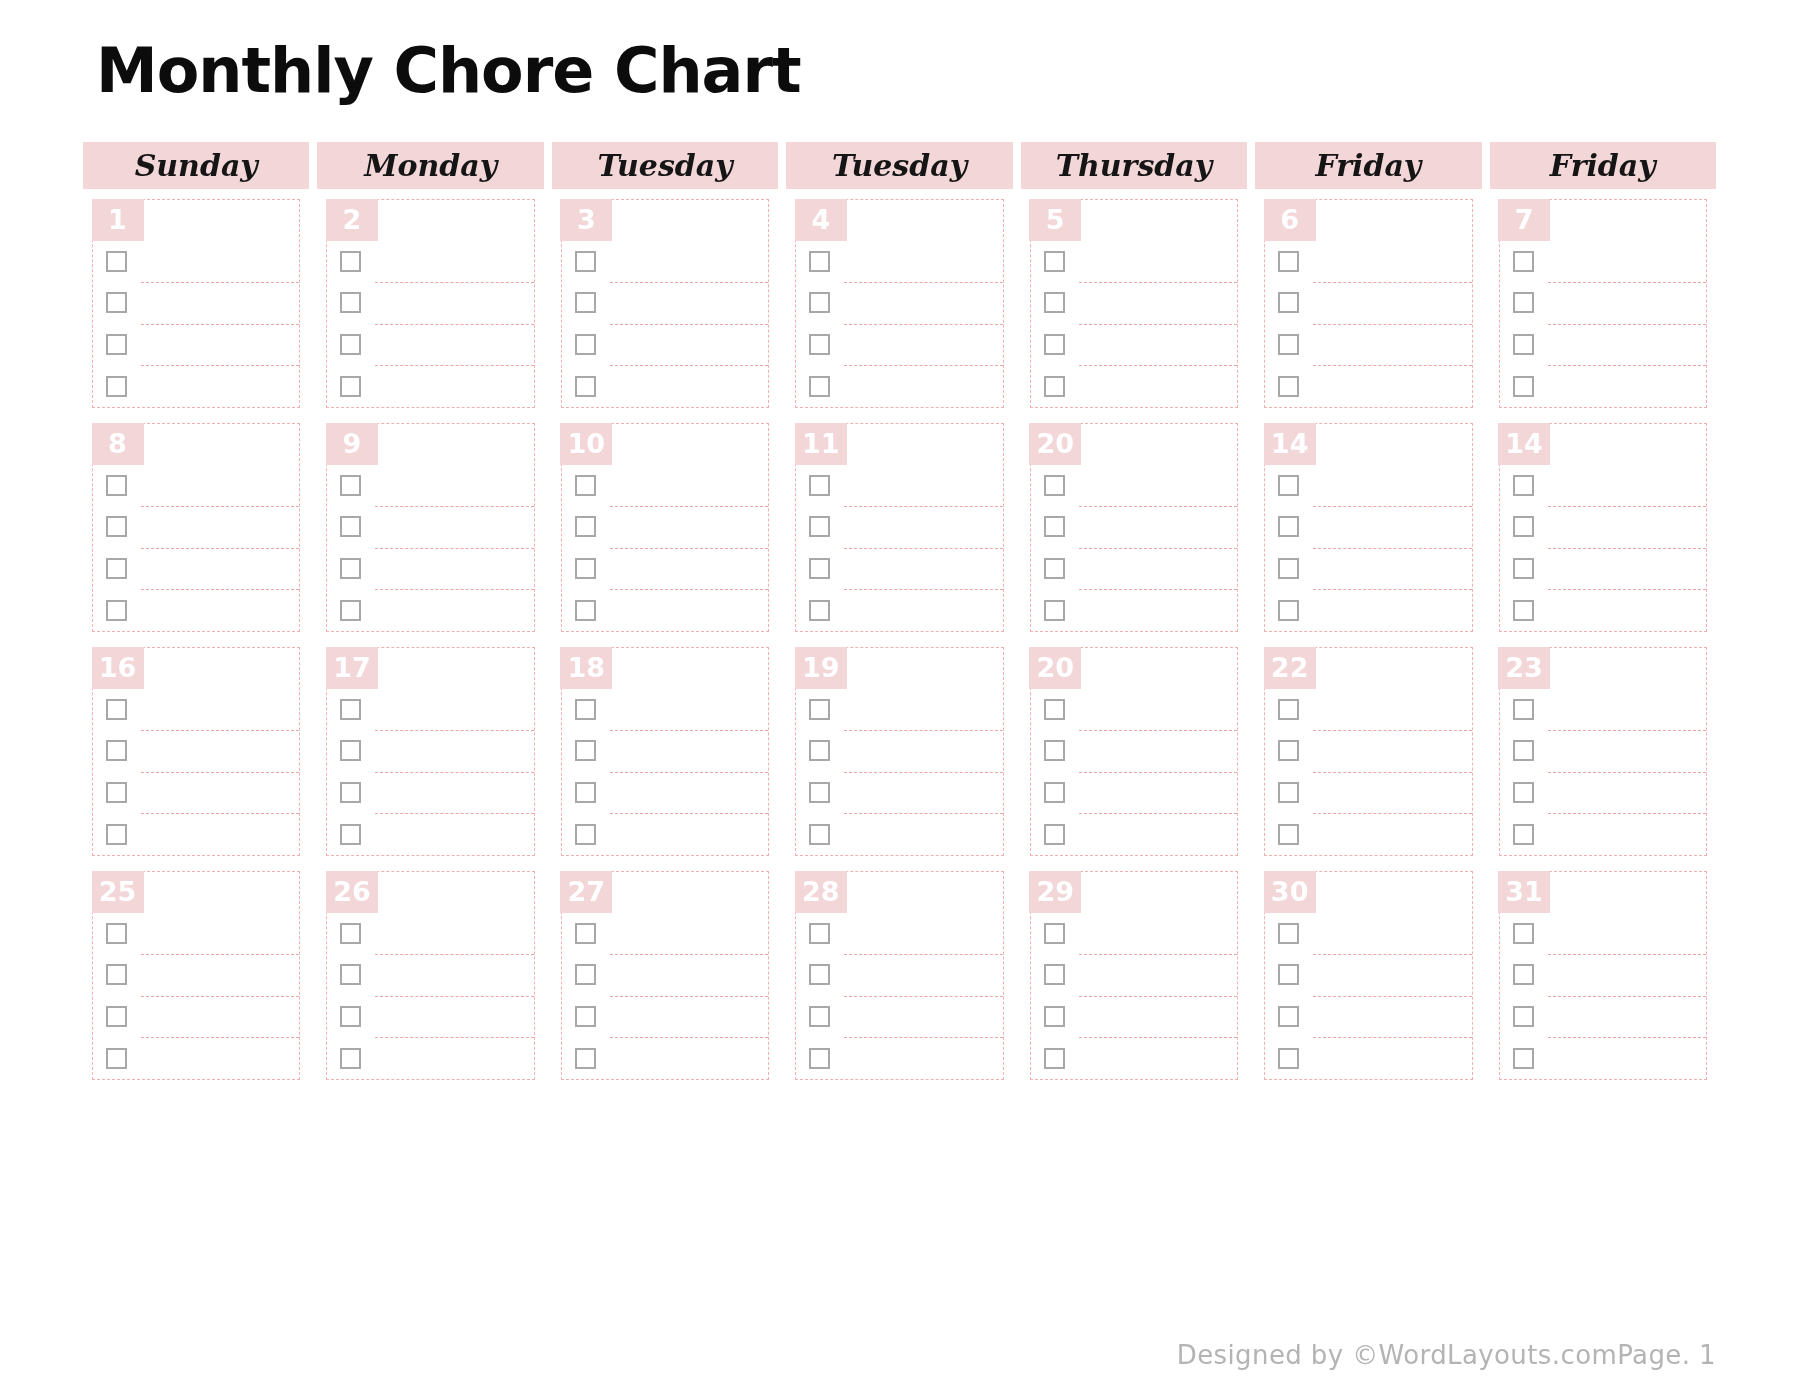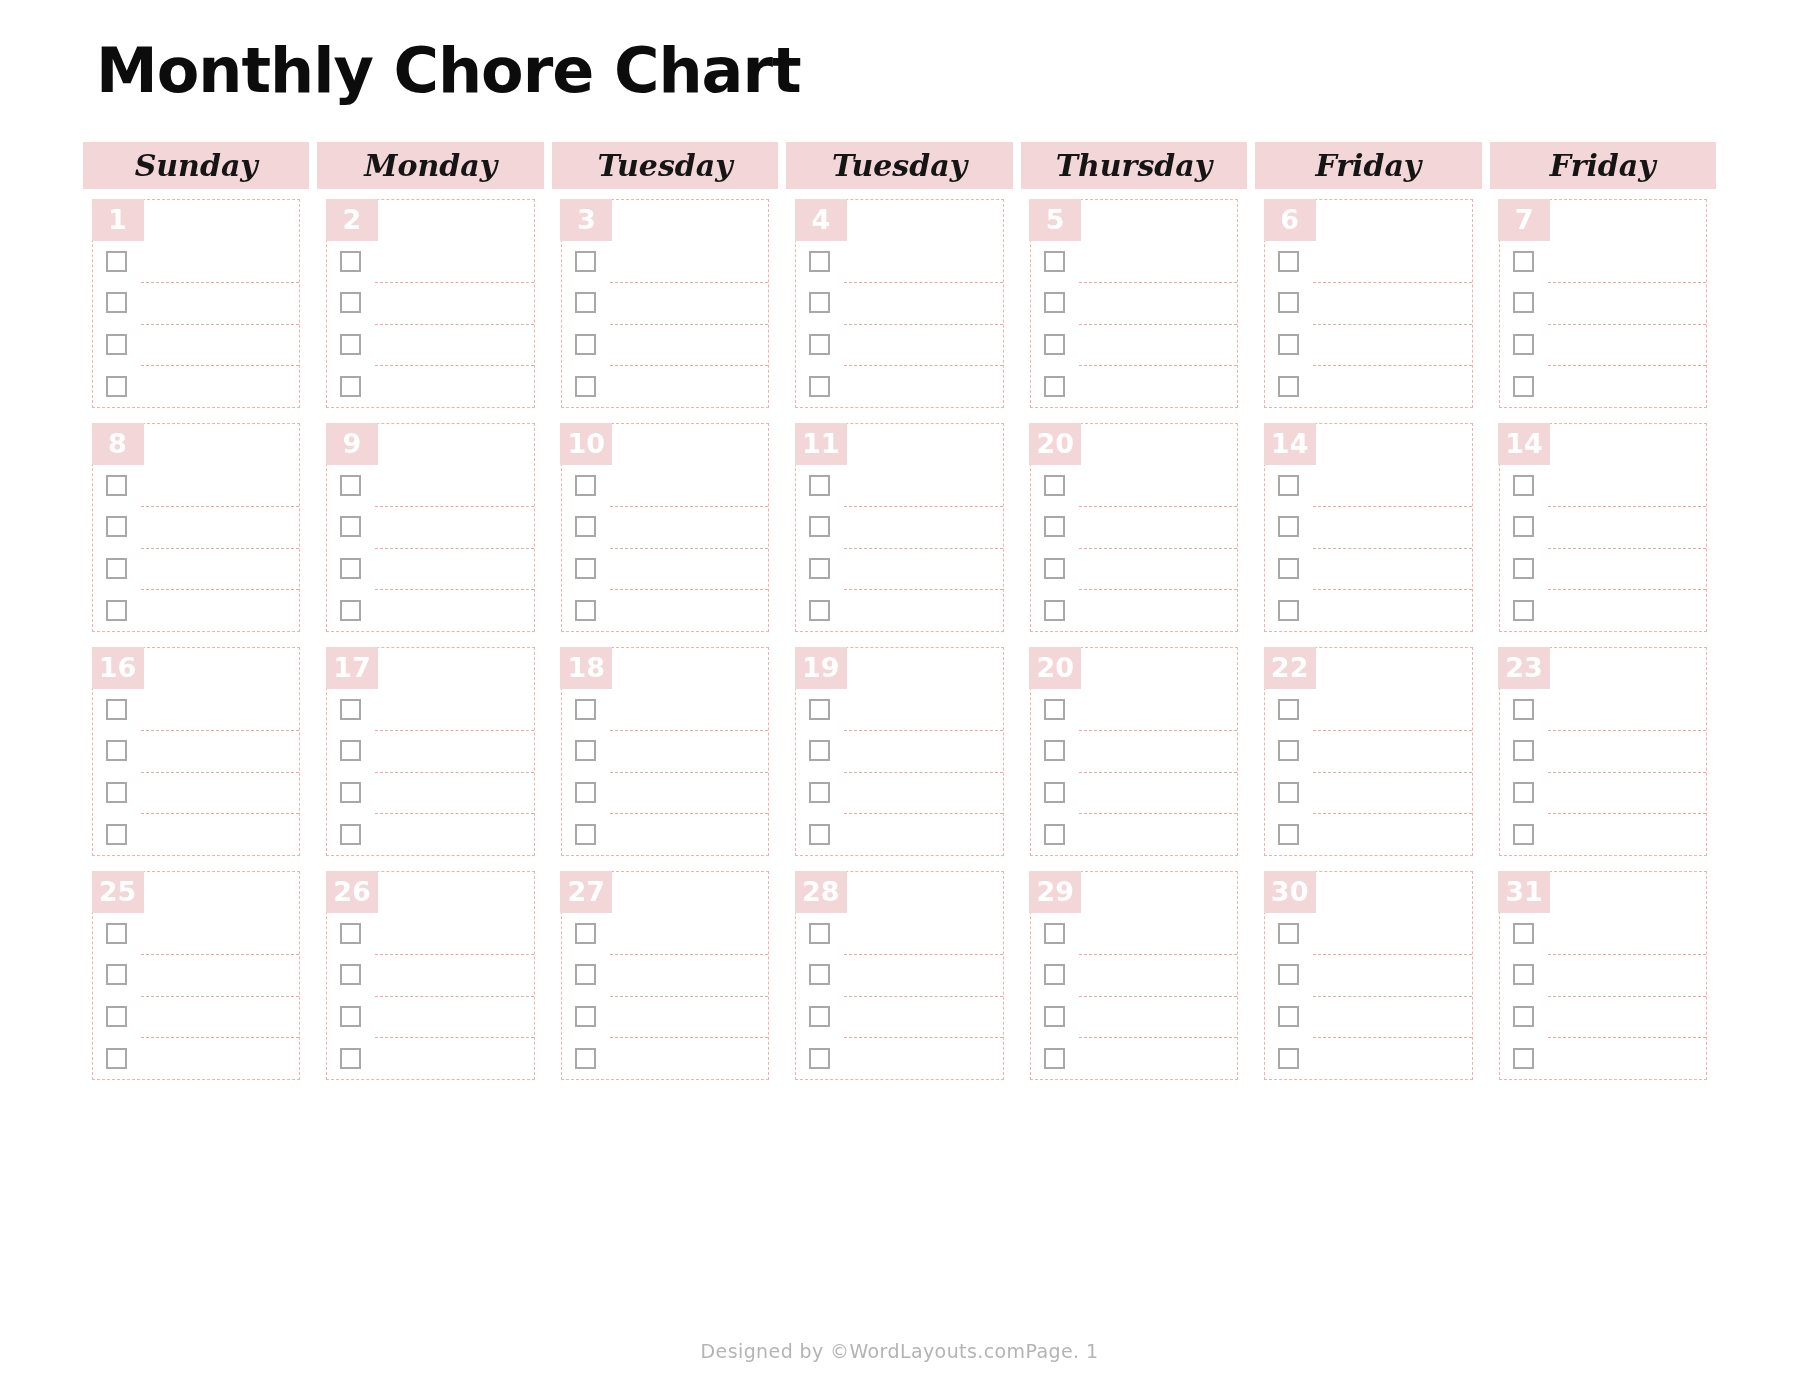--- a/index.html
+++ b/index.html
@@ -115,22 +115,22 @@
     bottom: -1px;
     height: 0;
     border-bottom: 1.5px dashed var(--task-line, #eea6a6);
   }
   .footer {
     position: absolute;
     left: 83px;
     right: 84px;
     top: 1340px;
     display: flex;
-    justify-content: center;
-    font-size: 19px;
+    justify-content: flex-end;
+    font-size: 26px;
     letter-spacing: 0.4px;
     color: var(--footer-text, #b4b4b4);
   }
 </style>
 </head>
 <body>
 
 <div class="page">
   <h1 class="title">Monthly Chore Chart</h1>
 

